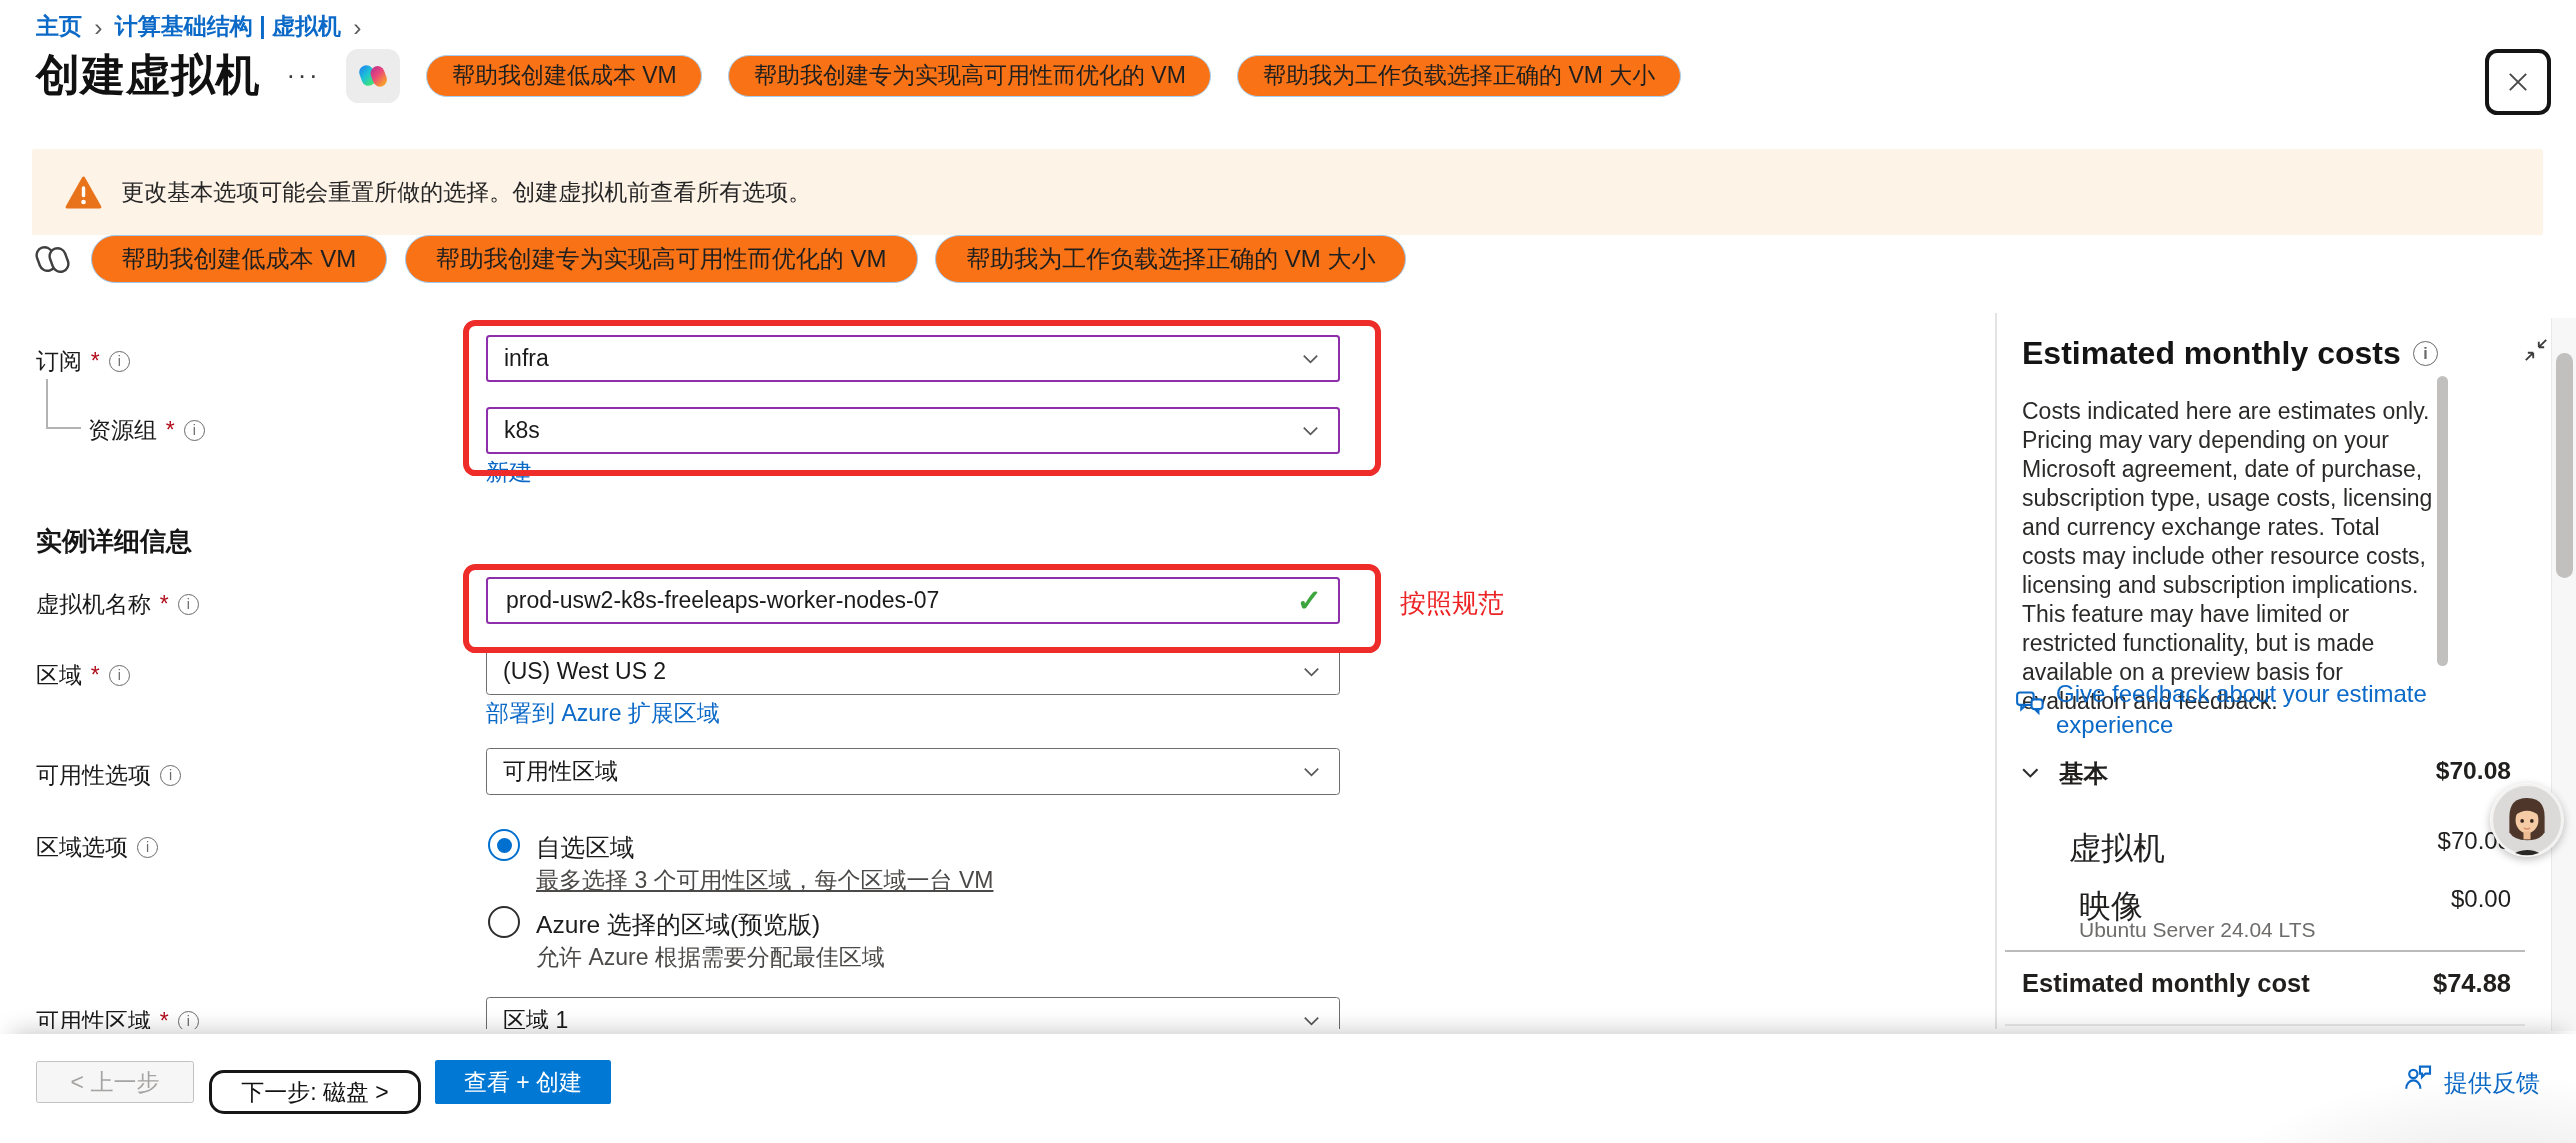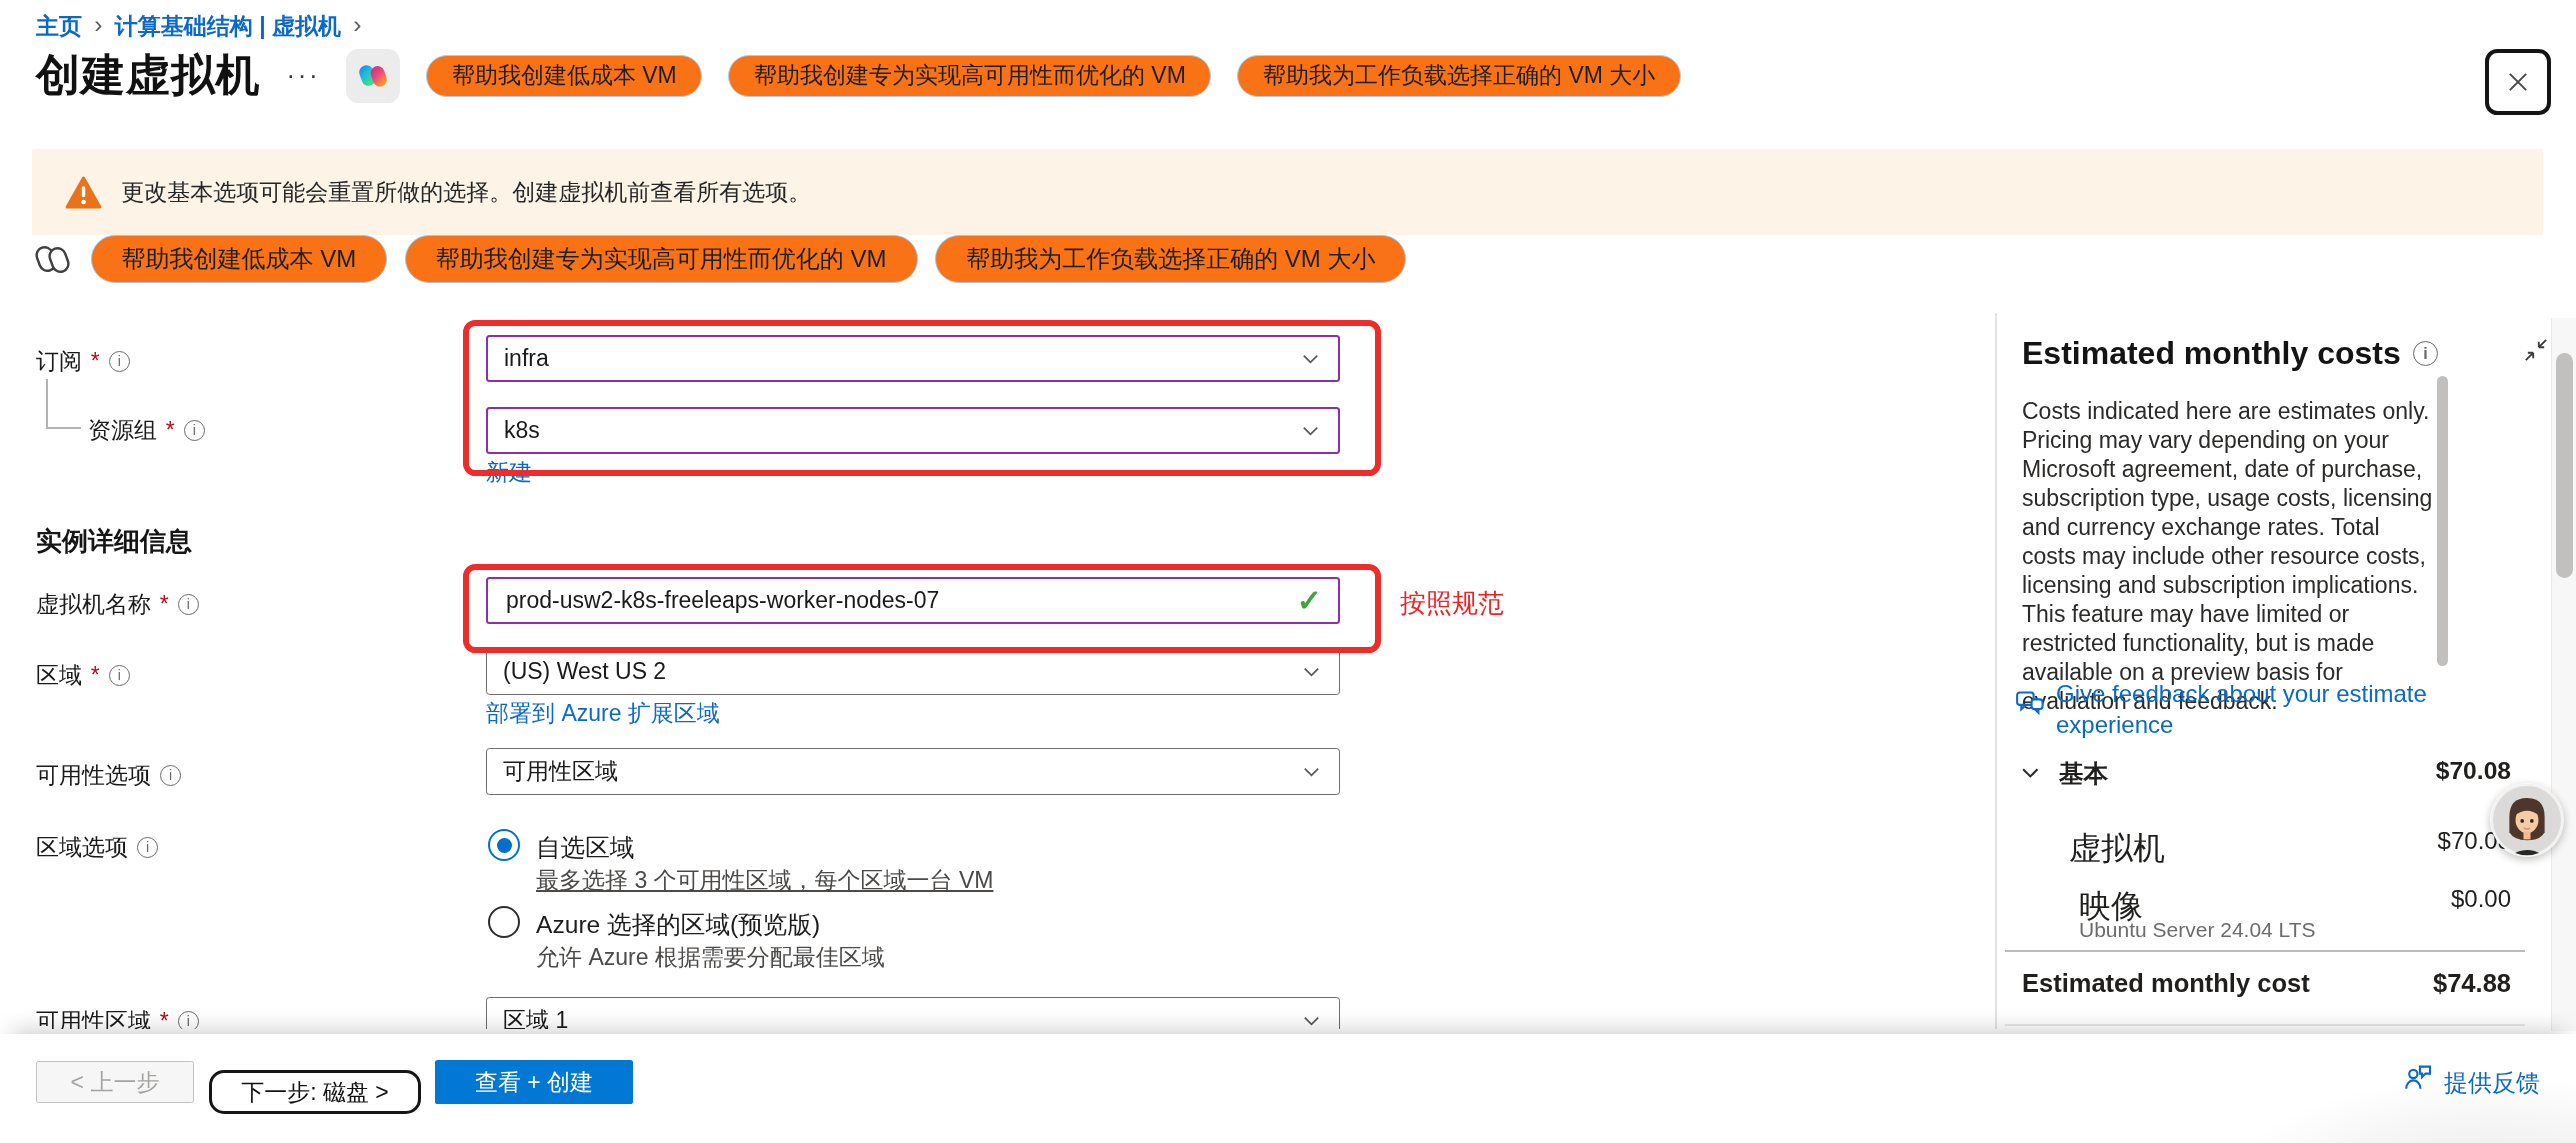--- a/index.html
+++ b/index.html
@@ -1,21 +1,21 @@
 <!DOCTYPE html>
 <html style="font-size:14px"><head>
 <meta charset="utf-8">
 <style>
   html,body{margin:0;padding:0;background:#fff;}
   body{width:2576px;height:1143px;font-family:"Liberation Sans",sans-serif;color:#1b1a19;overflow:hidden;}
   .page{position:relative;width:2576px;height:1143px;background:#fff;}
   .abs{position:absolute;}
 
   
-  .crumbs{display:flex;align-items:flex-start;gap:12.3px;font-size:23px;font-weight:bold;}
+  .crumbs{display:flex;align-items:flex-end;gap:12.3px;font-size:23px;font-weight:bold;}
   .crumb{color:#0b69c7;cursor:pointer;}
   .crumb-sep{color:#5f5d5b;font-weight:normal;font-size:24.6px;}
 
   
   .title-row{display:flex;align-items:center;gap:26px;}
   .page-title{font-size:44px;font-weight:bold;color:#111;letter-spacing:0.9px;}
   .ellipsis{font-size:26px;color:#3a3a3a;letter-spacing:2.6px;}
   .copilot-tile{width:54px;height:54px;border-radius:12.3px;background:#ececec;display:flex;align-items:center;justify-content:center;}
   .pill{height:42px;border:1.8px solid #a7cff2;border-radius:23px;background:#f97316;display:flex;align-items:center;padding:0 24.6px;font-size:23px;color:#1f1f1f;white-space:nowrap;cursor:pointer;}
   .pill.row2{height:48px;border-radius:25.5px;border-color:#9cc7ee;padding:0 30px;font-size:24px;}
@@ -60,21 +60,21 @@
 
   
   .sb-track{background:#f7f7f7;border-left:0.9px solid #e9e9e9;}
   .sb-thumb{background:#c2c0be;border-radius:8.8px;cursor:grab;}
 
   
   .footer{left:0;top:1034px;width:2576px;height:109px;background:#fff;box-shadow:0 -14px 23px -12.3px rgba(0,0,0,0.22);}
   .btn{height:44px;box-sizing:border-box;display:flex;align-items:center;justify-content:center;font-size:23px;border-radius:2.6px;cursor:pointer;white-space:nowrap;}
   .btn-prev{width:158px;height:42px;background:#f6f6f6;border:1.8px solid #c4c2c0;color:#a6a4a2;}
   .btn-next{width:212px;background:#fff;border:3.5px solid #161616;color:#111;}
-  .btn-review{width:198px;background:#0078d4;border:none;color:#fff;}
+  .btn-review{width:176px;background:#0078d4;border:none;color:#fff;}
   .corner-shade{right:0;bottom:0;width:404px;height:88px;background:radial-gradient(ellipse at 80% 170%, rgba(0,0,0,0.10), transparent 62%);pointer-events:none;}
 
   .avatar{width:74px;height:74px;border-radius:50%;box-shadow:0 2.6px 8.8px rgba(0,0,0,0.25);z-index:20;cursor:pointer;}
   .clip{overflow:hidden;}
 </style>
 </head>
 <body>
 
 <div class="page">
 

